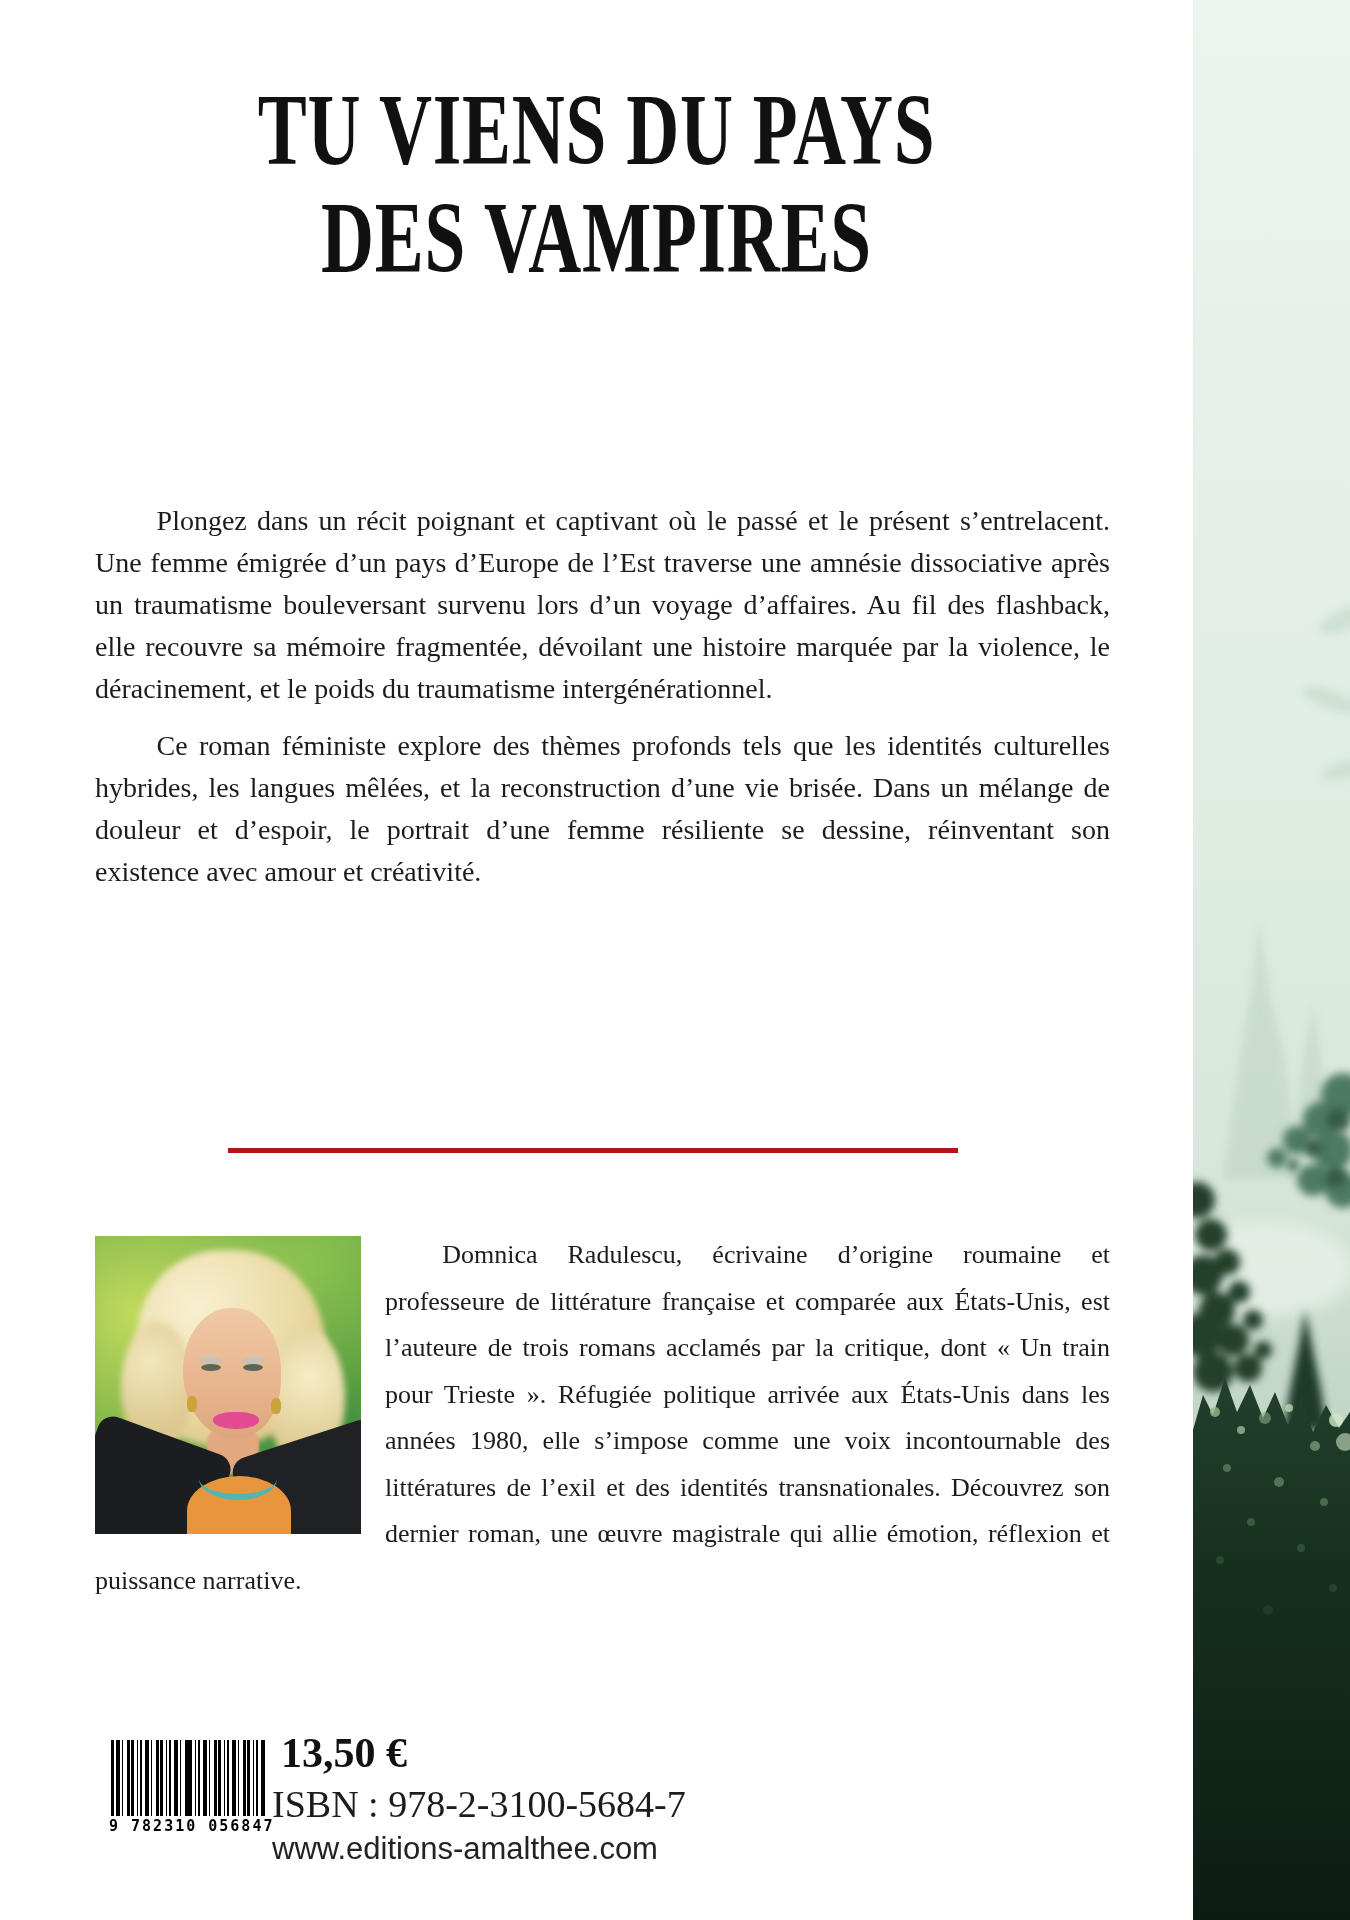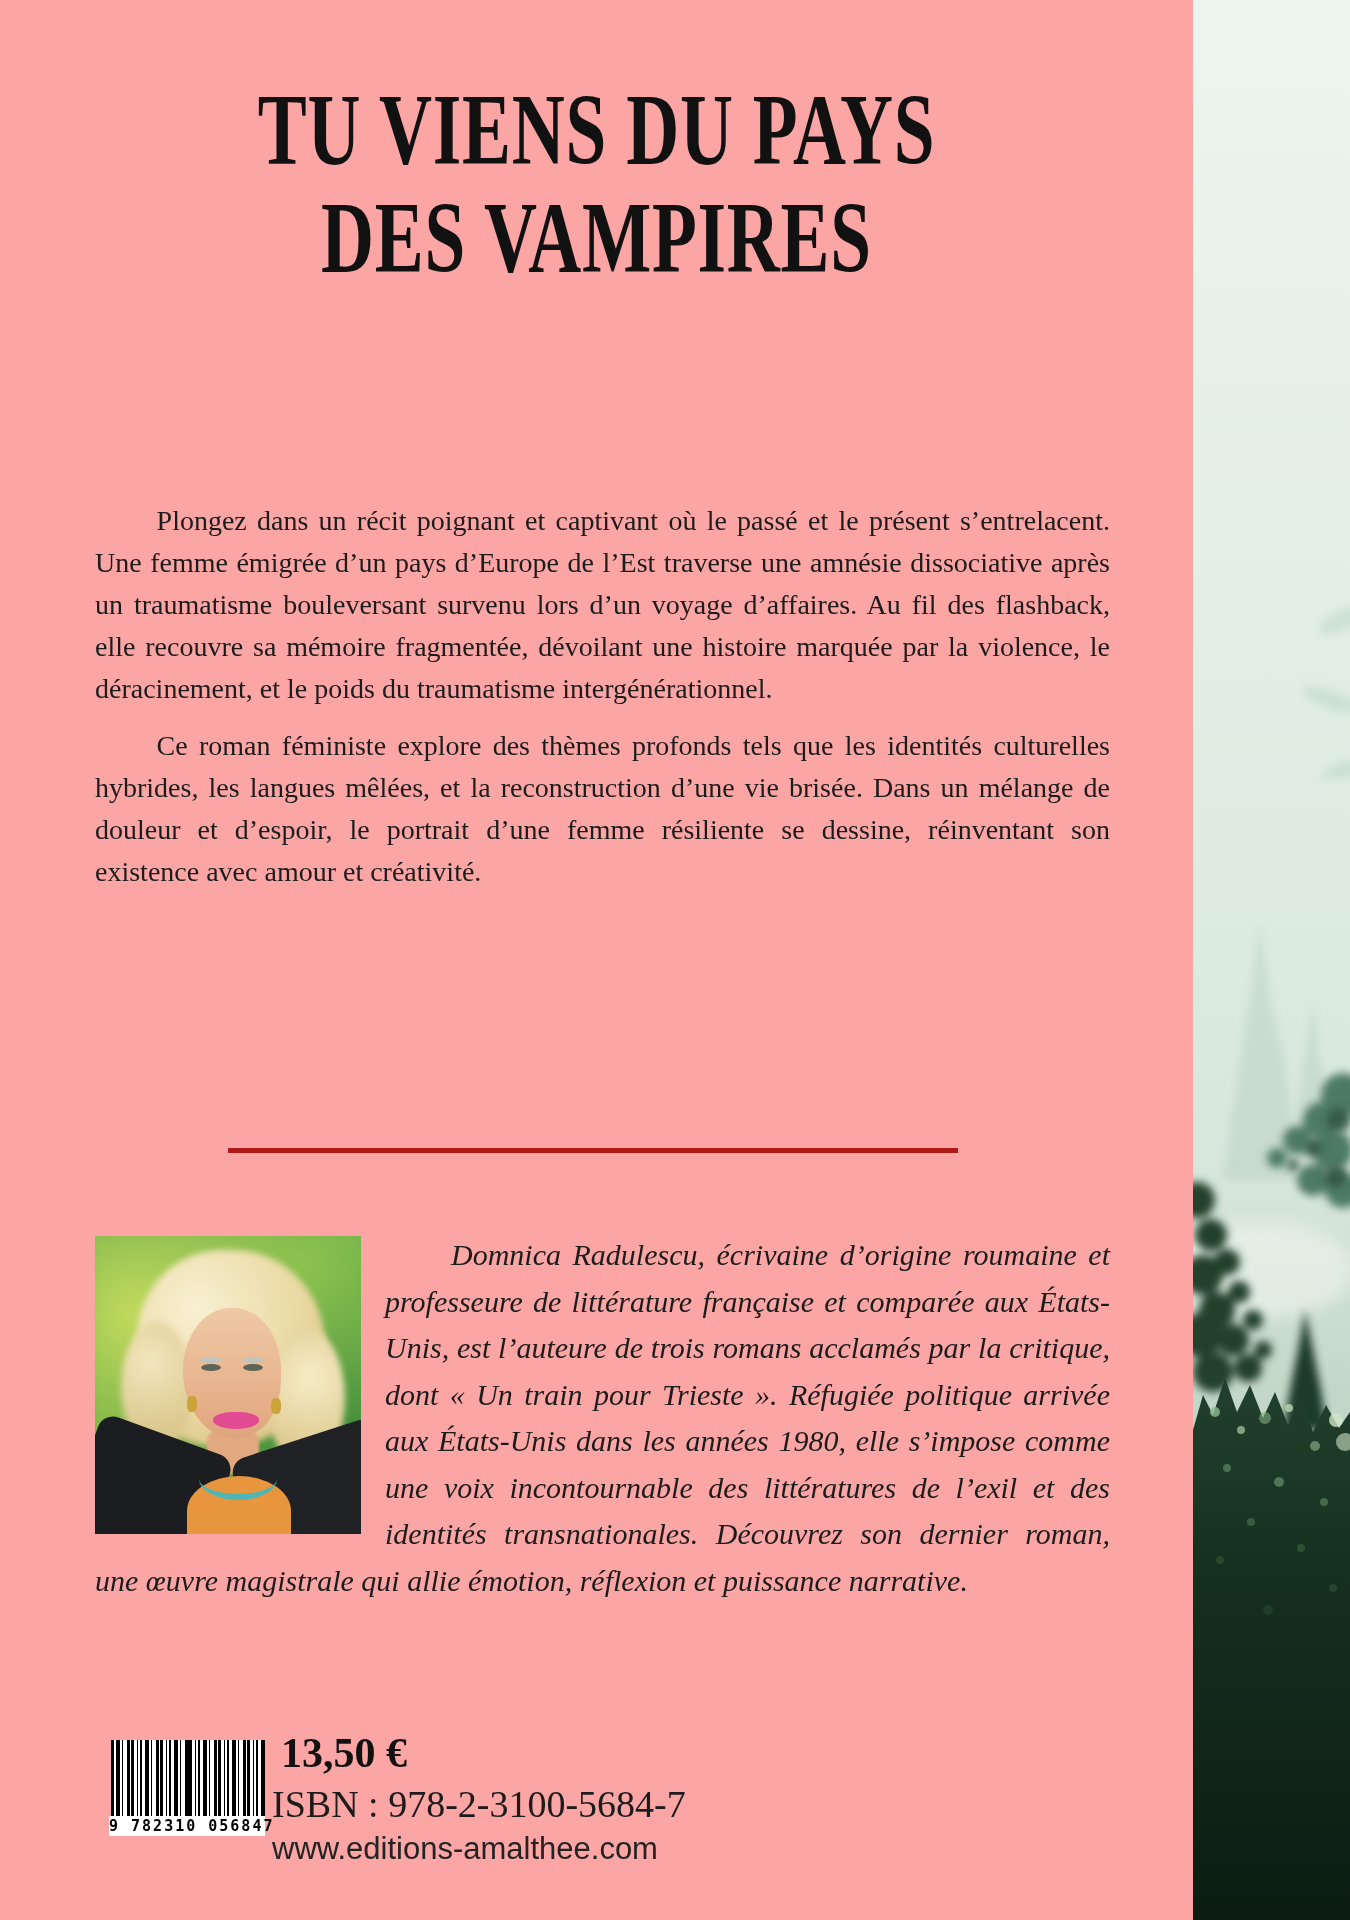--- a/index.html
+++ b/index.html
@@ -1,18 +1,18 @@
 <!DOCTYPE html>
 <html><head>
 <meta charset="utf-8">
 <style>
   html,body{margin:0;padding:0;background:#888;}
   .page{
     position:relative;width:1350px;height:1920px;margin:0 auto;
-    background:#fca5a5;overflow:hidden;color:#1b1b1b;
+    background:#ffffff;overflow:hidden;color:#1b1b1b;
     font-family:"Liberation Serif", serif;
   }
 
   
   .strip{position:absolute;left:1193px;top:0;width:157px;height:1920px;}
   .strip svg{display:block;width:100%;height:100%;}
 
   
   .title{
     position:absolute;left:0;top:76px;width:1193px;text-align:center;
@@ -34,21 +34,21 @@
 
   
   .divider{
     position:absolute;left:228px;top:1148px;width:730px;height:5px;
     background:#ae1917;
   }
 
   
   .bio{
     position:absolute;left:95px;top:1232px;width:1015px;
-    font-style:italic;font-size:30px;line-height:46.5px;text-align:justify;
+    font-size:26px;line-height:46.5px;text-align:justify;
     color:#1c1c1c;
   }
   .bio p{margin:0;text-indent:2.2em;}
   .photo{
     float:left;width:266px;height:298px;margin:4px 24px 22px 0;
     position:relative;overflow:hidden;background:#6fae4a;
   }
   .photo .bg{
     position:absolute;inset:-12px;filter:blur(9px);
     background:

